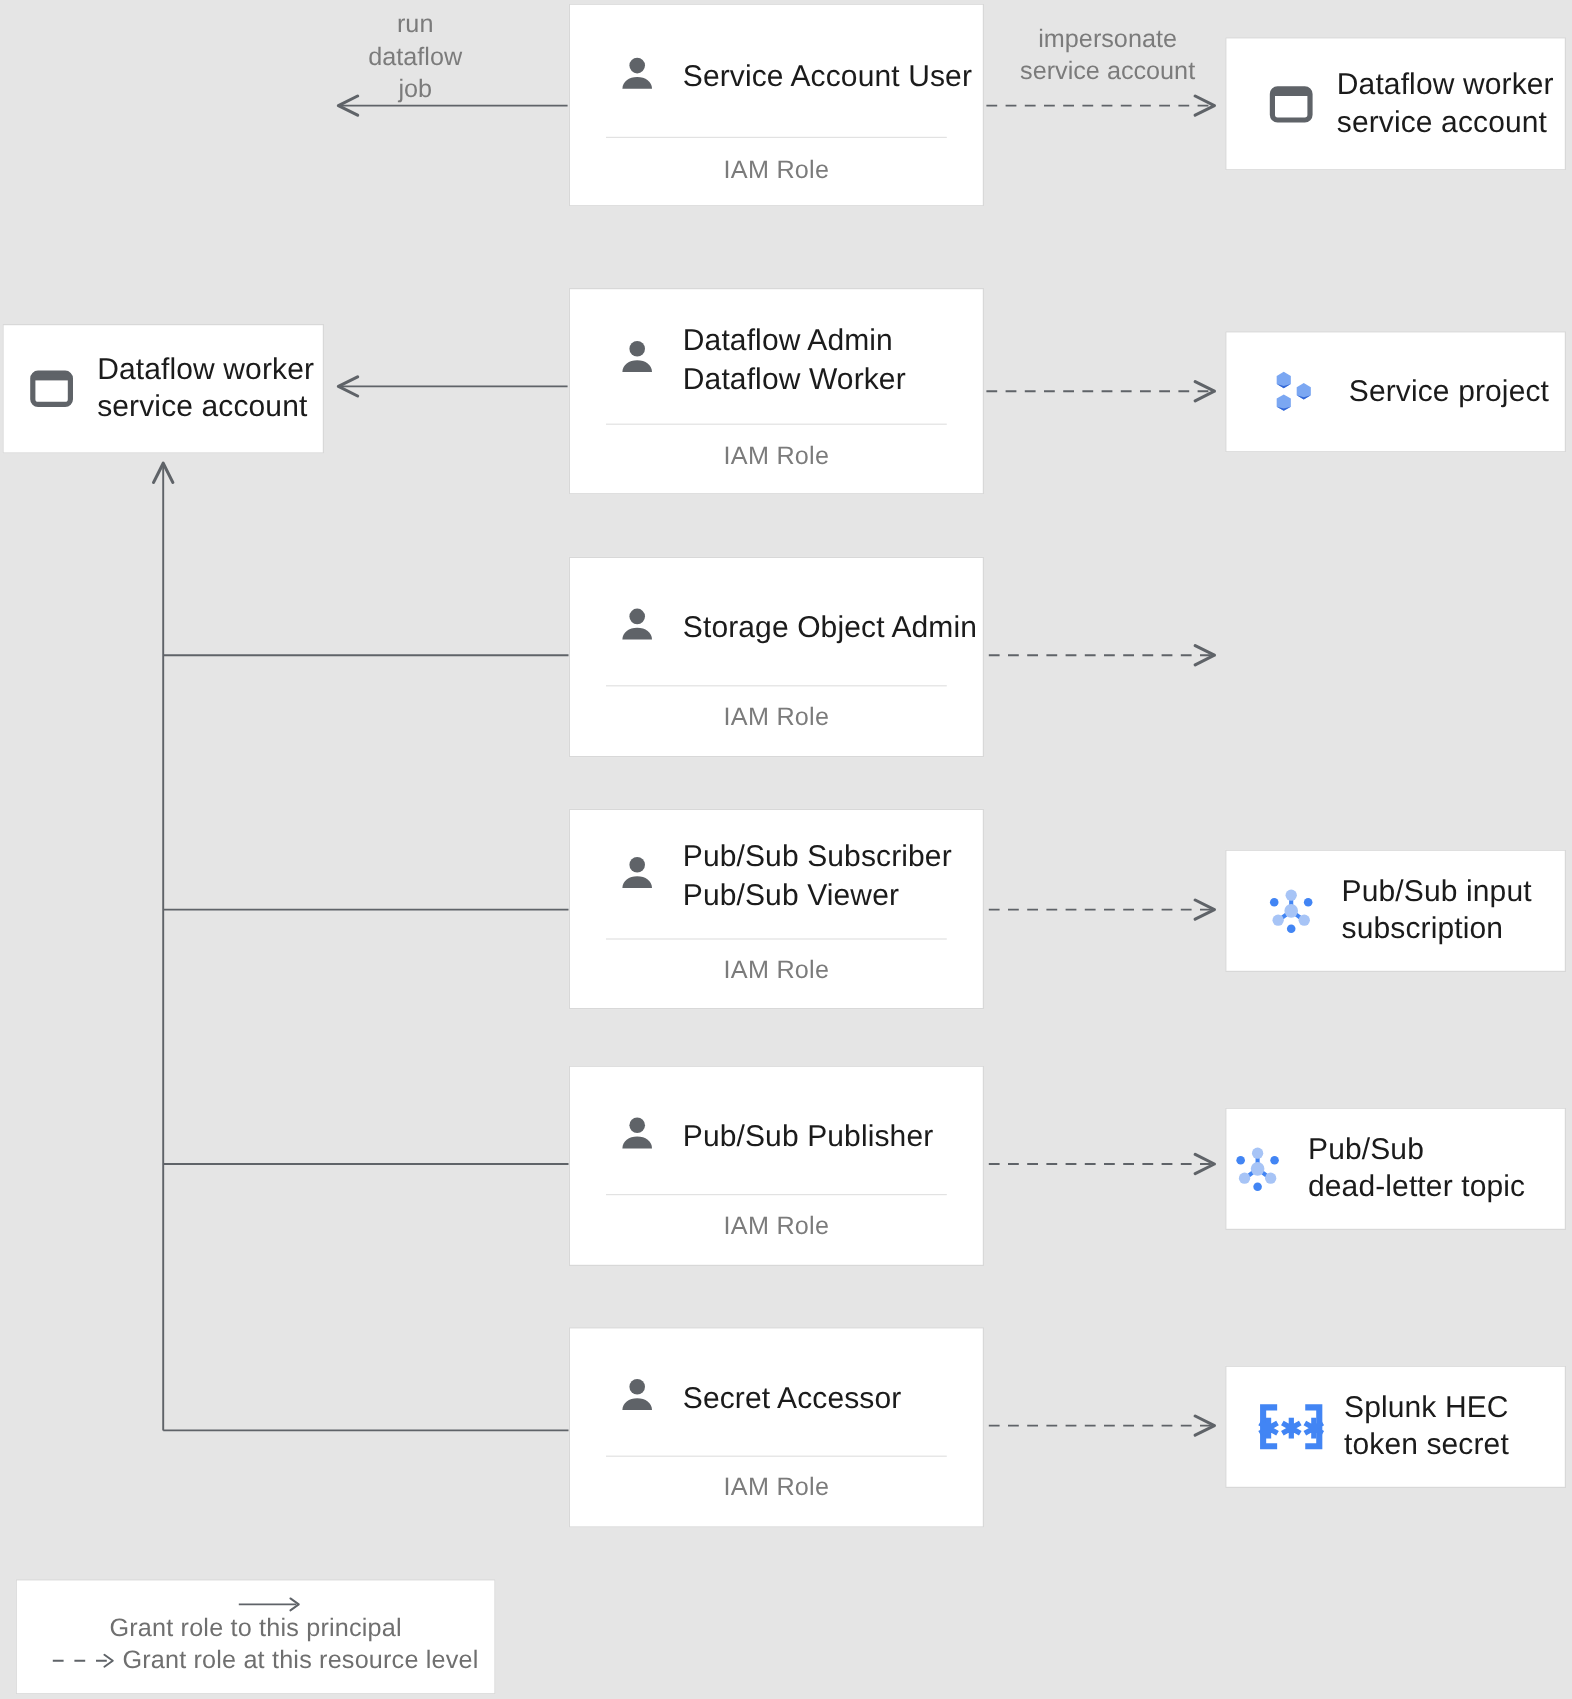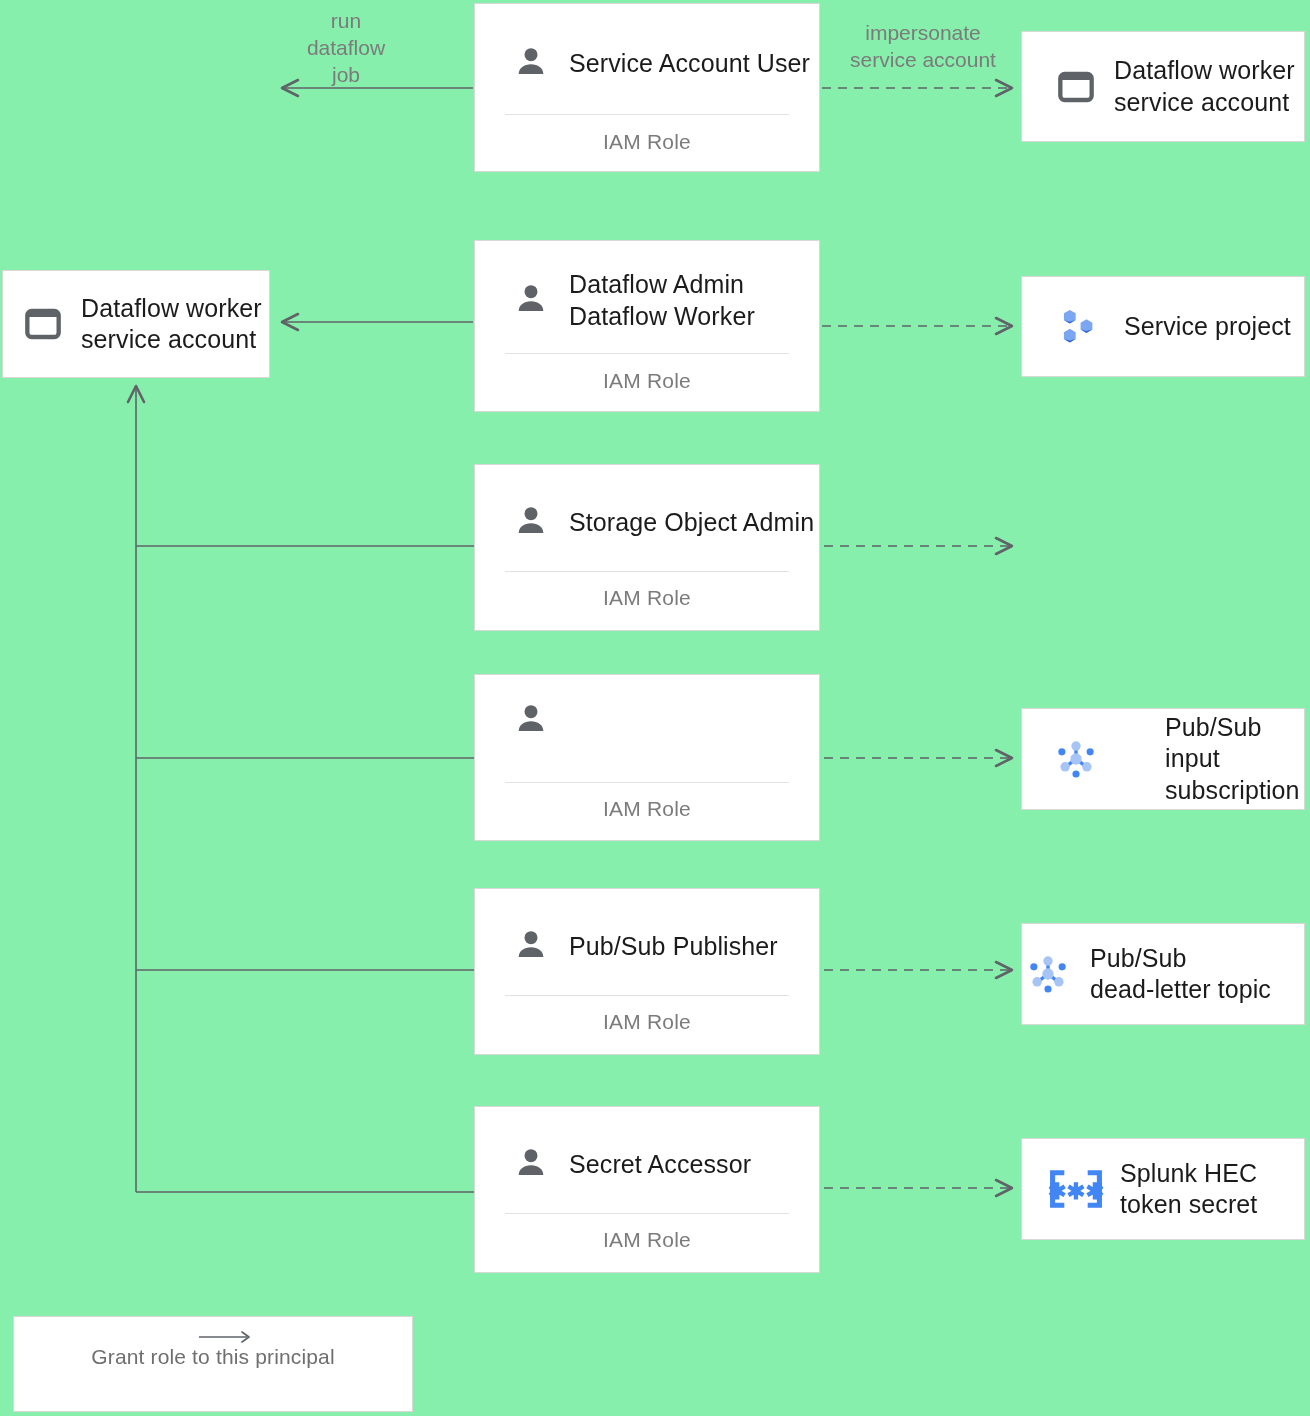--- a/index.html
+++ b/index.html
@@ -5,21 +5,21 @@
   html,body{margin:0;padding:0;background:#ffffff;}
   body{
     font-family:"Liberation Sans", sans-serif;
     -webkit-font-smoothing:antialiased;
   }
   #stage{
     position:relative;
     width:1310px;
     height:1416px;
     overflow:hidden;
-    background:#86efac;
+    background:#e5e5e5;
   }
   #wires{
     position:absolute; left:0; top:0;
     width:1310px; height:1416px;
     pointer-events:none;
   }
   
   .card{
     position:absolute;
     box-sizing:border-box;
@@ -205,20 +205,22 @@
   </div>
 
   <div class="card role" style="left:474px; top:674px; width:346px; height:167px;">
     <div class="top" style="padding:24px 0 0 36px;">
       <span class="ico">
         <svg width="40" height="40" viewBox="0 0 24 24" aria-hidden="true">
           <circle cx="12" cy="7.6" r="3.9" fill="#5f6368"></circle>
           <path d="M4.6 19.2c0-3.6 3.3-5.9 7.4-5.9s7.4 2.3 7.4 5.9z" fill="#5f6368"></path>
         </svg>
       </span>
+      <span class="rolename" style="margin-left:18px;">Pub/Sub Subscriber
+Pub/Sub Viewer</span>
     </div>
     <div class="divider" style="top:107px;"></div>
     <div class="sub" style="top:122px;">IAM Role</div>
   </div>
 
   <div class="card role" style="left:474px; top:888px; width:346px; height:167px;">
     <div class="top" style="padding:36px 0 0 36px;">
       <span class="ico">
         <svg width="40" height="40" viewBox="0 0 24 24" aria-hidden="true">
           <circle cx="12" cy="7.6" r="3.9" fill="#5f6368"></circle>
@@ -264,21 +266,21 @@
         <path d="M21.2 10.6l4.1 2.4v4.7l-4.1 2.4-4.1-2.4v-4.7z" fill="#7ba7f2"></path>
         <path d="M17.1 17.7l4.1 2.4 4.1-2.4-4.1 1.1z" fill="#3367d6"></path>
         <path d="M9.6 17.2l4.1 2.4v4.7l-4.1 2.4-4.1-2.4v-4.7z" fill="#7ba7f2"></path>
         <path d="M5.5 24.3l4.1 2.4 4.1-2.4-4.1 1.1z" fill="#3367d6"></path>
       </svg>
     </span>
     <span class="label" style="margin-left:22px;">Service project</span>
   </div>
 
 
-  <div class="card entity" style="left:1021px; top:708px; width:284px; height:102px; padding-left:28px;gap:47px;">
+  <div class="card entity" style="left:1021px; top:708px; width:284px; height:102px; padding-left:28px;">
     <span class="ico">
       <svg width="52" height="52" viewBox="0 0 32 32" aria-hidden="true">
         <line x1="16" y1="9" x2="16" y2="16" stroke="#4285f4" stroke-width="2.1"></line>
         <line x1="16" y1="16" x2="10" y2="20.5" stroke="#4285f4" stroke-width="2.1"></line>
         <line x1="16" y1="16" x2="22" y2="20.5" stroke="#4285f4" stroke-width="2.1"></line>
         <circle cx="16" cy="16" r="3.5" fill="#a7c4f6"></circle>
         <circle cx="16" cy="8" r="2.9" fill="#a7c4f6"></circle>
         <circle cx="9.3" cy="20.8" r="2.9" fill="#a7c4f6"></circle>
         <circle cx="22.7" cy="20.8" r="2.9" fill="#a7c4f6"></circle>
         <circle cx="7.3" cy="11.6" r="2.2" fill="#4285f4"></circle>
@@ -324,15 +326,24 @@
   <div id="legend">
     <div class="legrow" style="top:12px;flex-direction:column;">
       <span class="glyph">
         <svg width="58" height="16" viewBox="0 0 58 16" aria-hidden="true">
           <line x1="2" y1="8" x2="50" y2="8" stroke="#5f6368" stroke-width="1.6"></line>
           <path d="M45,3 L52,8 L45,13" fill="none" stroke="#5f6368" stroke-width="1.6" stroke-linecap="round" stroke-linejoin="round"></path>
         </svg>
       </span>
       <span class="legtxt">Grant role to this principal</span>
     </div>
+    <div class="legrow" style="top:52px;">
+      <span class="glyph">
+        <svg width="58" height="16" viewBox="0 0 58 16" aria-hidden="true">
+          <line x1="2" y1="8" x2="50" y2="8" stroke="#5f6368" stroke-width="1.6" stroke-dasharray="9 9"></line>
+          <path d="M45,3 L52,8 L45,13" fill="none" stroke="#5f6368" stroke-width="1.6" stroke-linecap="round" stroke-linejoin="round"></path>
+        </svg>
+      </span>
+      <span class="legtxt">Grant role at this resource level</span>
+    </div>
   </div>
 
 </div>
 
 </body></html>

